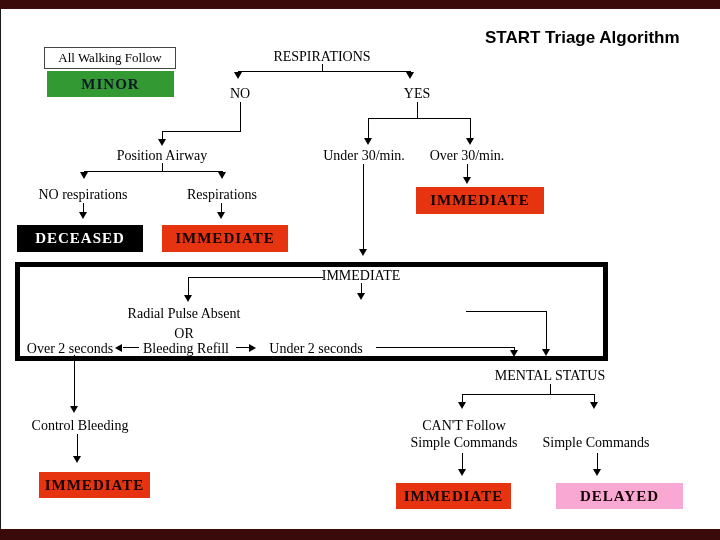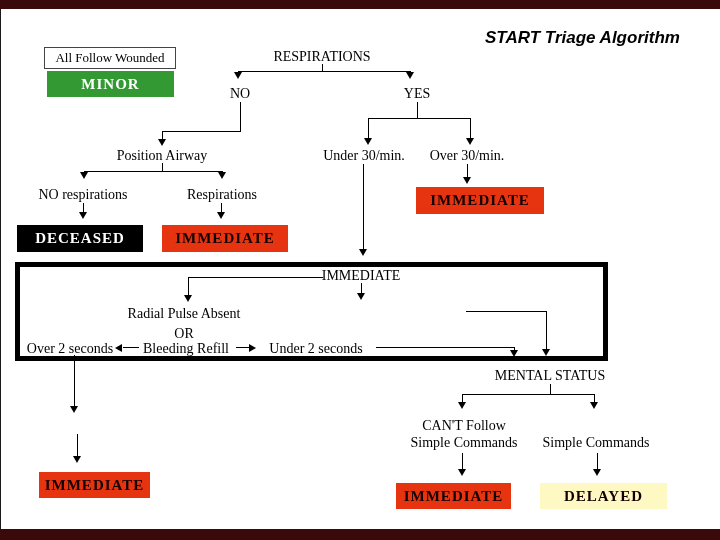--- a/index.html
+++ b/index.html
@@ -4,55 +4,55 @@
 <style>
   html,body{margin:0;padding:0;background:#fff;}
   #stage{position:relative;width:720px;height:540px;background:#ffffff;overflow:hidden;
          font-family:"Liberation Serif","DejaVu Serif",serif;color:#000;}
   .bar{position:absolute;left:0;width:720px;background:#3a0a0a;}
   #topbar{top:0;height:9px;}
   #botbar{top:529px;height:11px;}
   #leftedge{position:absolute;left:0;top:9px;width:1px;height:520px;background:#1a1a1a;}
   #title{position:absolute;left:485px;top:28px;width:230px;
          font-family:"Liberation Sans","DejaVu Sans",sans-serif;
-         font-weight:700;font-size:17px;letter-spacing:0px;font-style:italic;}
+         font-weight:700;font-size:17px;letter-spacing:0px;}
   .lbl{position:absolute;text-align:center;font-size:14px;line-height:15px;white-space:nowrap;}
   .bx{position:absolute;text-align:center;font-weight:700;font-size:15px;letter-spacing:1px;}
   .vl{position:absolute;width:1px;background:#000;}
   .hl{position:absolute;height:1px;background:#000;}
   .ahd{position:absolute;width:0;height:0;border-left:4px solid transparent;
        border-right:4px solid transparent;border-top:7px solid #000;}
   .ahl{position:absolute;width:0;height:0;border-top:4px solid transparent;
        border-bottom:4px solid transparent;border-right:7px solid #000;}
   .ahr{position:absolute;width:0;height:0;border-top:4px solid transparent;
        border-bottom:4px solid transparent;border-left:7px solid #000;}
   #aww{position:absolute;left:44px;top:47px;width:130px;height:20px;border:1px solid #444;
        text-align:center;font-size:13px;line-height:19px;white-space:nowrap;}
-  #minor{left:47px;top:71px;width:127px;height:26px;line-height:26px;color:#ffffff;}
+  #minor{left:47px;top:71px;width:127px;height:26px;line-height:26px;color:#0f172a;}
   #deceased{left:17px;top:225px;width:126px;height:27px;line-height:27px;color:#ffffff;}
   #imm1{left:162px;top:225px;width:126px;height:27px;line-height:27px;color:#140000;}
   #imm2{left:416px;top:187px;width:128px;height:27px;line-height:27px;color:#140000;}
   #imm3{left:396px;top:483px;width:115px;height:26px;line-height:26px;color:#140000;}
   #imm4{left:39px;top:472px;width:111px;height:26px;line-height:26px;color:#140000;}
   #delayed{left:540px;top:483px;width:127px;height:26px;line-height:26px;color:#140000;}
   #perfframe{position:absolute;left:15px;top:262px;width:583px;height:89px;
              border:5px solid #000;background:transparent;}
 </style>
 </head>
 <body>
 
 <div id="stage">
 
   <div id="topbar" class="bar" style="background: rgb(58, 10, 10);"></div>
   <div id="botbar" class="bar" style="background: rgb(58, 10, 10);"></div>
   <div id="leftedge"></div>
 
   <div id="title">START Triage Algorithm</div>
 
-  <div id="aww">All Follow Wounded</div>
+  <div id="aww">All Walking Follow</div>
   <div id="minor" class="bx" style="background: rgb(51, 153, 51);">MINOR</div>
 
   <div class="lbl" style="left:262px;top:49px;width:120px;">RESPIRATIONS</div>
   <div class="vl" style="left:322px;top:64px;height:7px;"></div>
   <div class="hl" style="left:238px;top:71px;width:173px;"></div>
   <div class="ahd" style="left:234px;top:72px;"></div>
   <div class="ahd" style="left:406px;top:72px;"></div>
   <div class="lbl" style="left:215px;top:86px;width:50px;">NO</div>
   <div class="lbl" style="left:392px;top:86px;width:50px;">YES</div>
 
@@ -106,34 +106,35 @@
   <div class="lbl" style="left:260px;top:341px;width:112px;">Under 2 seconds</div>
   <div class="hl" style="left:376px;top:347px;width:138px;"></div>
   <div class="vl" style="left:514px;top:347px;height:4px;"></div>
   <div class="ahd" style="left:510px;top:350px;"></div>
   <div class="hl" style="left:466px;top:311px;width:81px;"></div>
   <div class="vl" style="left:546px;top:311px;height:39px;"></div>
   <div class="ahd" style="left:542px;top:349px;"></div>
 
   <div class="vl" style="left:74px;top:355px;height:52px;"></div>
   <div class="ahd" style="left:70px;top:406px;"></div>
+  <div class="lbl" style="left:20px;top:418px;width:120px;">Control Bleeding</div>
   <div class="vl" style="left:77px;top:434px;height:23px;"></div>
   <div class="ahd" style="left:73px;top:456px;"></div>
   <div id="imm4" class="bx" style="background: rgb(229, 52, 15);">IMMEDIATE</div>
 
   <div class="lbl" style="left:490px;top:368px;width:120px;">MENTAL STATUS</div>
   <div class="vl" style="left:550px;top:384px;height:10px;"></div>
   <div class="hl" style="left:462px;top:394px;width:133px;"></div>
   <div class="vl" style="left:462px;top:394px;height:9px;"></div>
   <div class="ahd" style="left:458px;top:402px;"></div>
   <div class="vl" style="left:594px;top:394px;height:9px;"></div>
   <div class="ahd" style="left:590px;top:402px;"></div>
   <div class="lbl" style="left:404px;top:418px;width:120px;">CAN'T Follow</div>
   <div class="lbl" style="left:404px;top:435px;width:120px;">Simple Commands</div>
   <div class="lbl" style="left:536px;top:435px;width:120px;">Simple Commands</div>
   <div class="vl" style="left:462px;top:453px;height:17px;"></div>
   <div class="ahd" style="left:458px;top:469px;"></div>
   <div class="vl" style="left:597px;top:453px;height:17px;"></div>
   <div class="ahd" style="left:593px;top:469px;"></div>
   <div id="imm3" class="bx" style="background: rgb(229, 52, 15);">IMMEDIATE</div>
-  <div id="delayed" class="bx" style="background: #fef9c3;">DELAYED</div>
+  <div id="delayed" class="bx" style="background: #f9a8d4; margin-left: 16px;">DELAYED</div>
 
 </div>
 
 </body></html>

